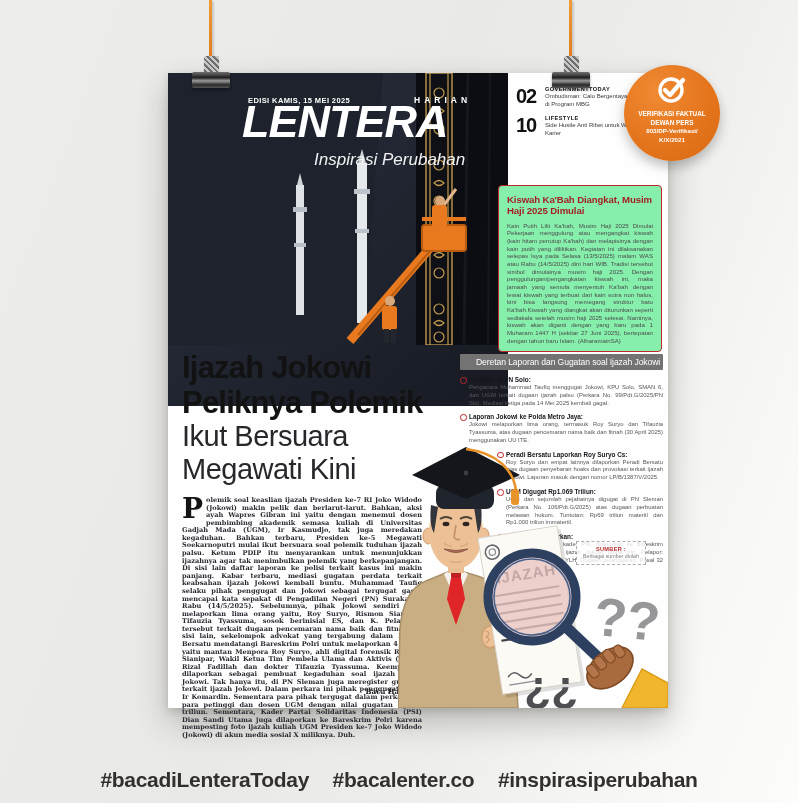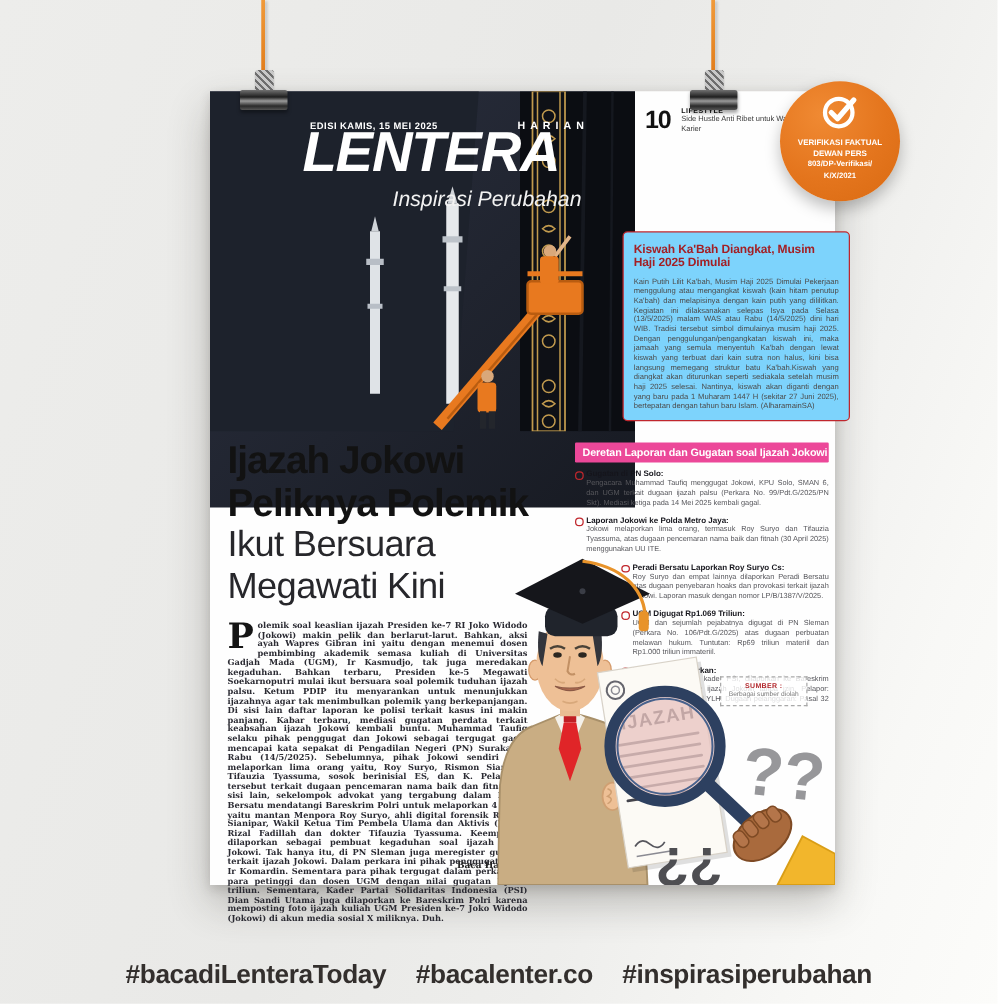--- a/index.html
+++ b/index.html
@@ -34,30 +34,30 @@
   .idx-cat{font-size:5.6px;font-weight:800;color:#111;letter-spacing:.4px;}
   .idx-title{font-size:6px;font-weight:500;color:#3a3a3a;line-height:1.25;margin-top:1px;}
   
   .badge{position:absolute;left:456px;top:-8px;width:96px;height:96px;border-radius:50%;z-index:5;
     background:radial-gradient(circle at 35% 28%,#f08a33 0%,#e4751d 55%,#d96a12 100%);
     box-shadow:0 6px 12px rgba(0,0,0,.25);color:#fff;text-align:center;}
   .badge svg{margin-top:7px;}
   .badge .bl{font-weight:800;line-height:1.35;}
   .b1,.b2{font-size:6.4px;} .b3,.b4{font-size:6.2px;}
   
-  .kiswah-box{position:absolute;left:330px;top:112px;width:182px;background:#7dd3fc;border:1.6px solid #c0272d;border-radius:4px;padding:8px 8px 7px 8px;box-sizing:border-box;z-index:2;}
+  .kiswah-box{position:absolute;left:330px;top:112px;width:164px;background:#86efac;border:1.6px solid #c0272d;border-radius:4px;padding:8px 8px 7px 8px;box-sizing:border-box;z-index:2;}
   .k-title{font-size:9.6px;font-weight:800;color:#a31f24;line-height:1.18;letter-spacing:-.1px;}
   .k-body{margin-top:5px;font-size:6.1px;font-weight:500;color:#4c4c4c;line-height:1.26;text-align:justify;}
   
   .headline{position:absolute;left:14px;top:277px;width:300px;}
   .h-bold{font-size:31px;font-weight:800;color:#121212;line-height:1.13;letter-spacing:-.8px;}
   .h-light{font-size:29px;font-weight:400;color:#27272b;line-height:1.12;letter-spacing:-.5px;}
   
   .report{position:absolute;left:292px;top:281px;width:203px;}
-  .report-header{background:#ec4899;color:#fff;font-size:8.6px;font-weight:700;line-height:16px;height:16px;padding-left:6px;letter-spacing:-.1px;border-radius:1px;}
+  .report-header{background:#737373;color:#fff;font-size:8.6px;font-weight:400;line-height:16px;height:16px;padding-left:16px;letter-spacing:-.1px;border-radius:1px;}
   .r-list{margin-top:6px;}
   .r-item{position:relative;padding-left:9px;margin-bottom:6px;}
   .r-item.indent{margin-left:37px;}
   .r-bullet{position:absolute;left:0;top:1px;width:4.5px;height:4.5px;border:1.2px solid #c0272d;border-radius:50%;}
   .r-title{font-size:6.4px;font-weight:800;color:#15151c;}
   .r-body{font-size:5.9px;font-weight:500;color:#57575c;line-height:1.32;text-align:justify;margin-top:1px;}
   .source-box{position:absolute;left:408px;top:468px;width:64px;border:1px dashed #a9a9a9;padding:4px 2px;text-align:center;background:rgba(255,255,255,.8);}
   .src-label{font-size:5.6px;font-weight:800;color:#b2262b;letter-spacing:.3px;}
   .src-body{font-size:5.3px;color:#7a7a7a;line-height:1.25;margin-top:1px;}
   
@@ -147,20 +147,27 @@
         </g>
       </svg>
       <div class="edition">EDISI KAMIS, 15 MEI 2025</div>
       <div class="harian">HARIAN</div>
       <div class="brand">LENTERA</div>
       <div class="tagline">Inspirasi Perubahan</div>
     </div>
 
     <div class="index">
       <div class="idx-item">
+        <div class="idx-num">02</div>
+        <div class="idx-txt">
+          <div class="idx-cat">GOVERNMENTTODAY</div>
+          <div class="idx-title">Ombudsman: Calo Bergentayangan di Program MBG</div>
+        </div>
+      </div>
+      <div class="idx-item">
         <div class="idx-num">10</div>
         <div class="idx-txt">
           <div class="idx-cat">LIFESTYLE</div>
           <div class="idx-title">Side Hustle Anti Ribet untuk Wanita Karier</div>
         </div>
       </div>
     </div>
 
     <div class="badge">
       <svg width="34" height="34" viewBox="0 0 34 34">

